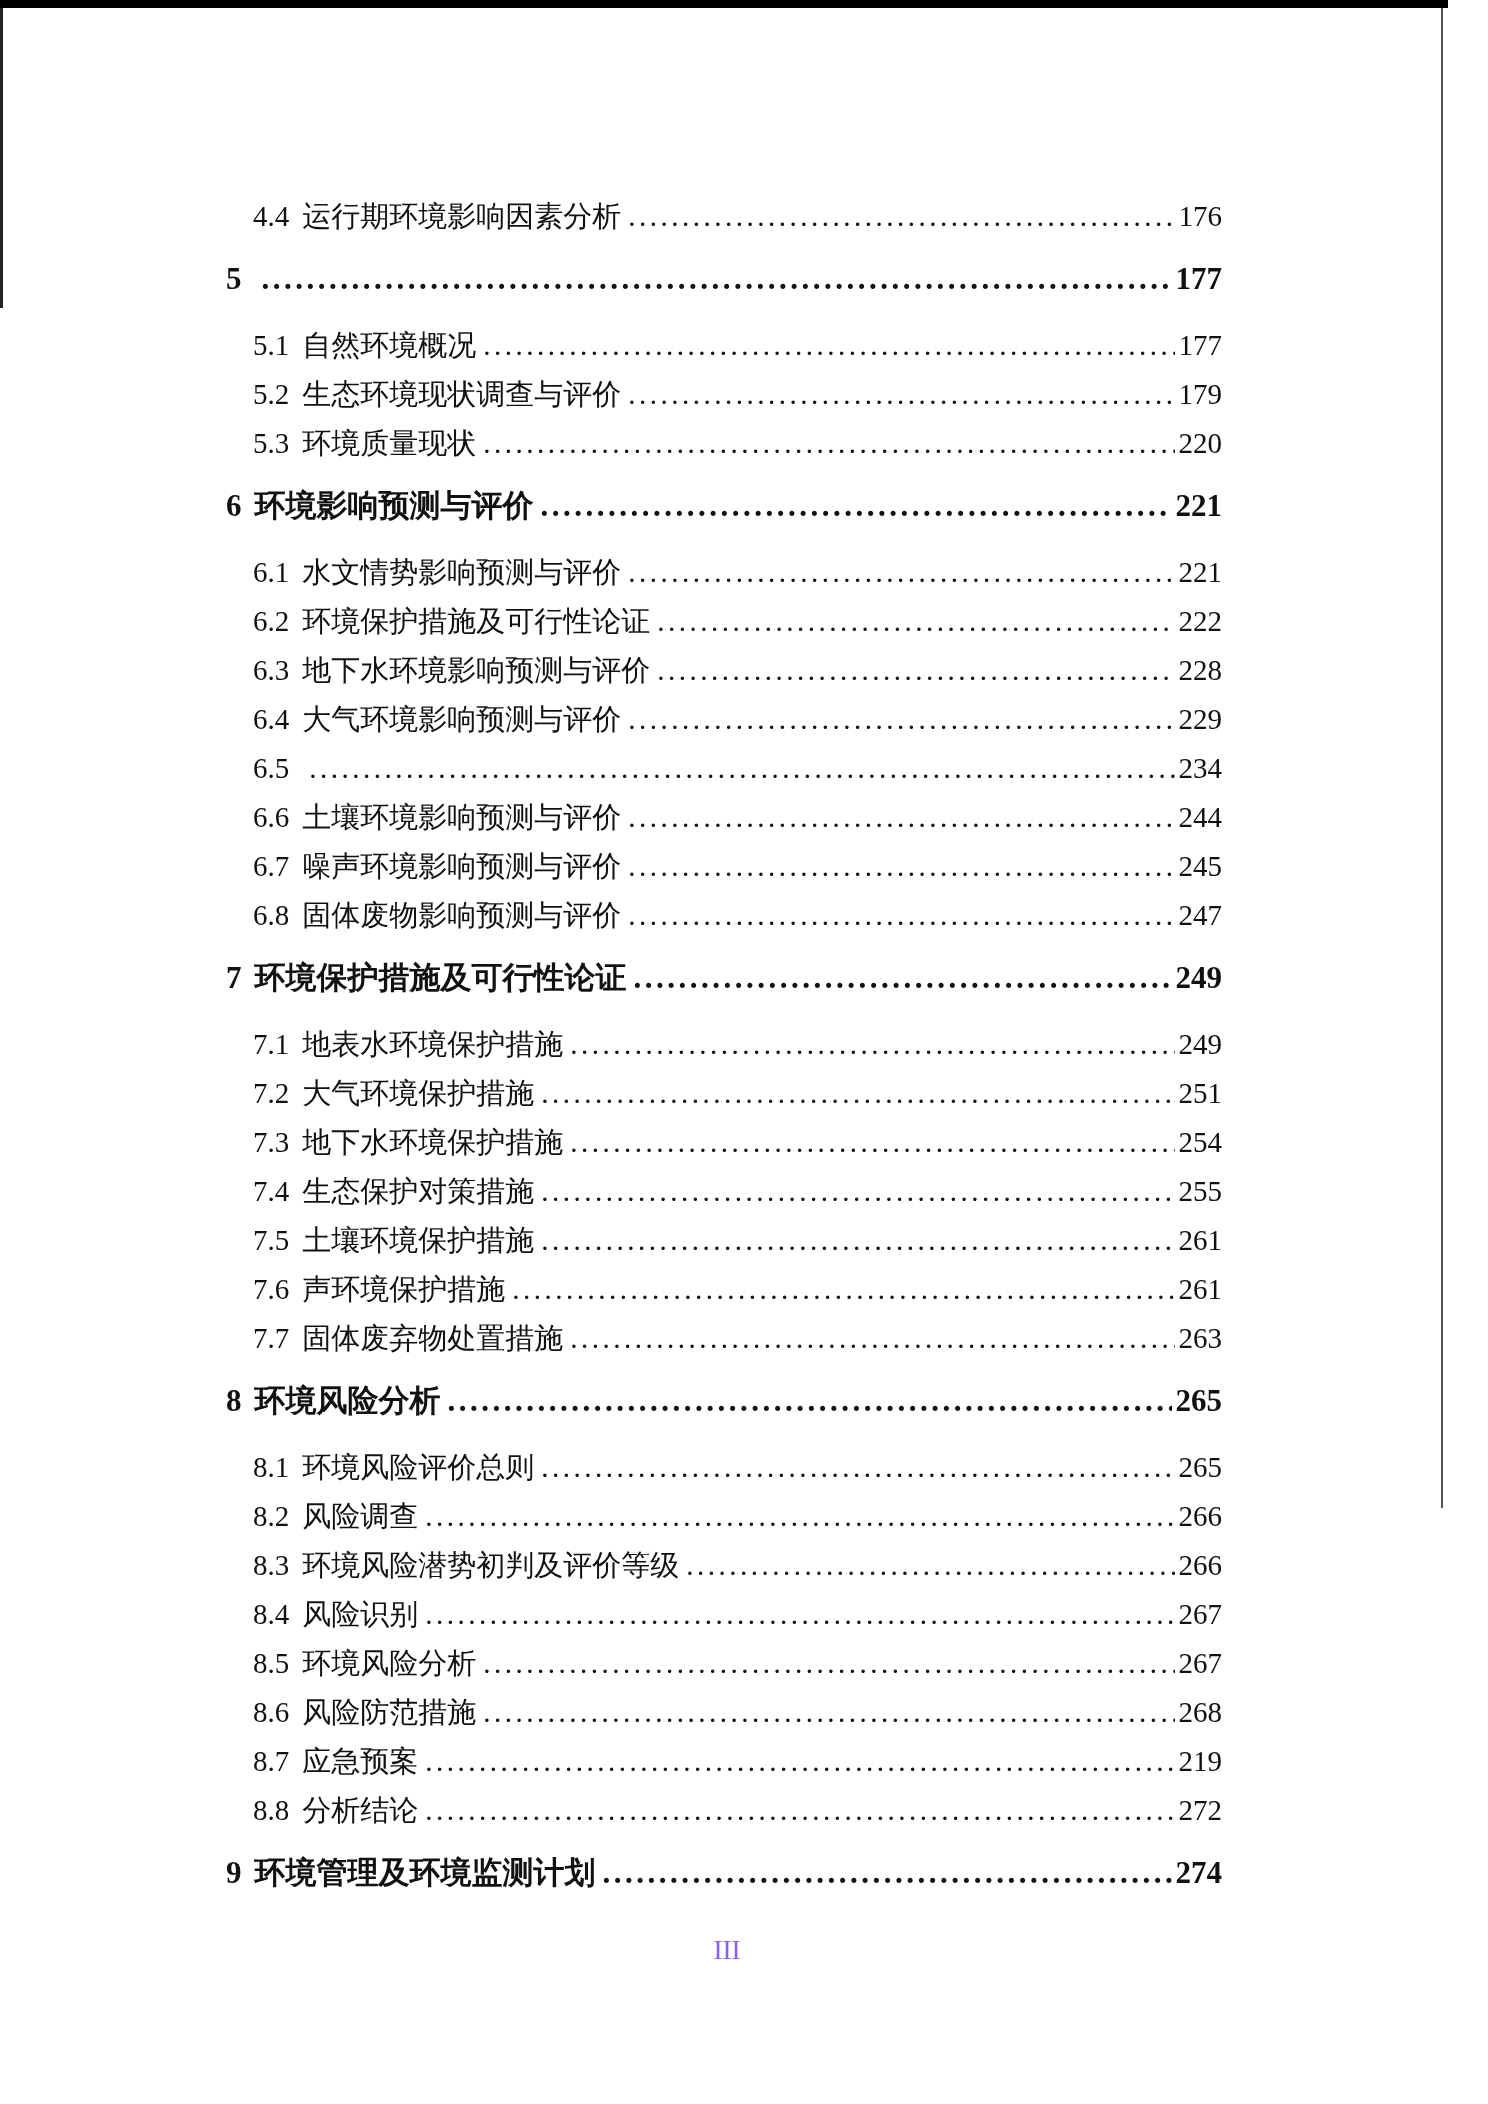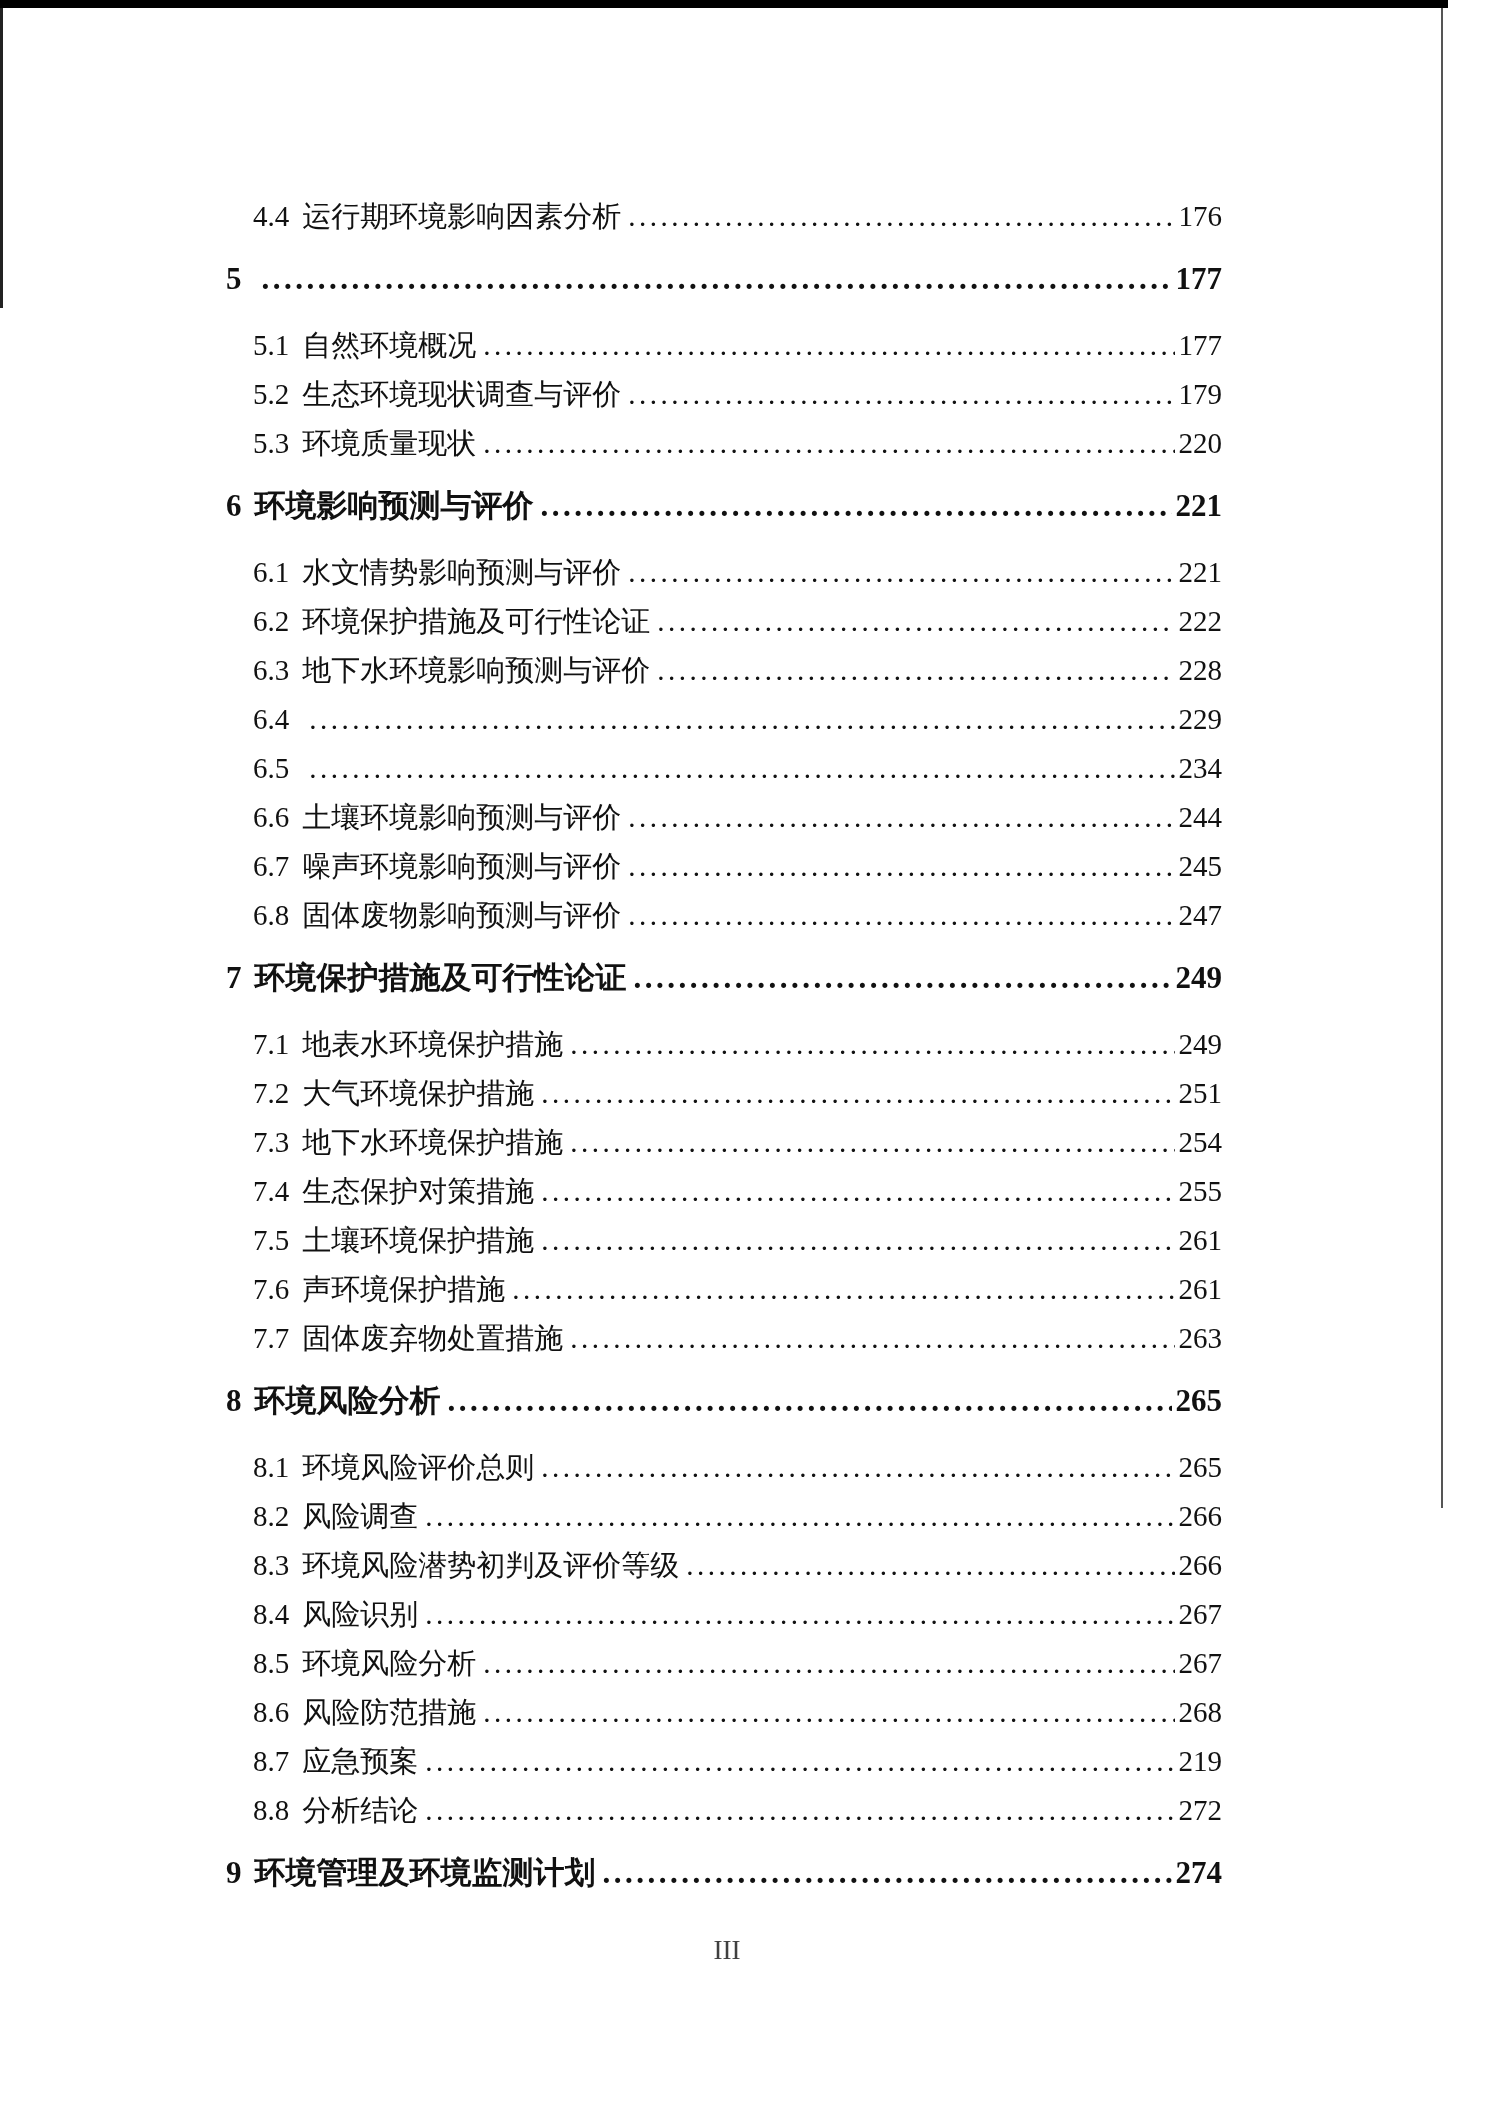--- a/index.html
+++ b/index.html
@@ -78,21 +78,21 @@
     flex: 0 0 auto;
   }
   .footer {
     position: absolute;
     left: 232px;
     right: 226px;
     top: 1930px;
     text-align: center;
     font-size: 27px;
     line-height: 40px;
-    color: #404040;
+    color: #8b5cf6;
   }
 </style>
 </head>
 <body>
 
 <div class="page">
   <div class="top-bar"></div>
   <div class="edge-left"></div>
   <div class="edge-right"></div>
 
@@ -145,20 +145,21 @@
         <span class="pg">222</span>
       </div>
       <div class="toc-row level2">
         <span class="num">6.3</span>
         <span class="title">地下水环境影响预测与评价</span>
         <span class="dots" aria-hidden="true">............................................................................................................................................................................................................................................................................................................</span>
         <span class="pg">228</span>
       </div>
       <div class="toc-row level2">
         <span class="num">6.4</span>
+        <span class="title">大气环境影响预测与评价</span>
         <span class="dots" aria-hidden="true">............................................................................................................................................................................................................................................................................................................</span>
         <span class="pg">229</span>
       </div>
       <div class="toc-row level2">
         <span class="num">6.5</span>
         <span class="dots" aria-hidden="true">............................................................................................................................................................................................................................................................................................................</span>
         <span class="pg">234</span>
       </div>
       <div class="toc-row level2">
         <span class="num">6.6</span>

